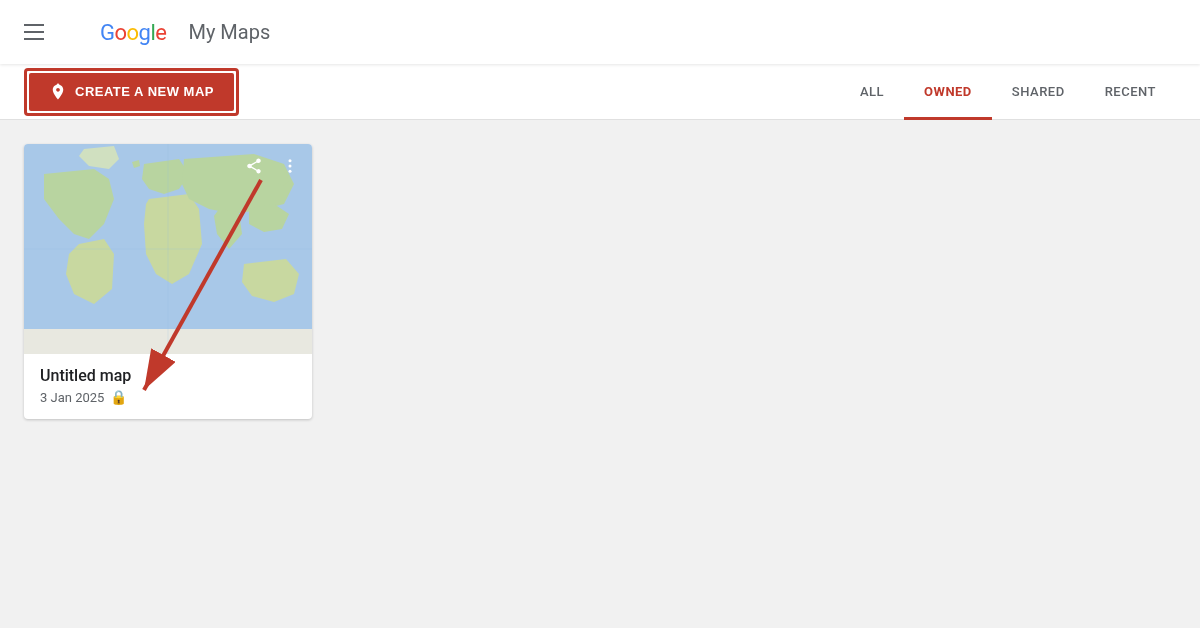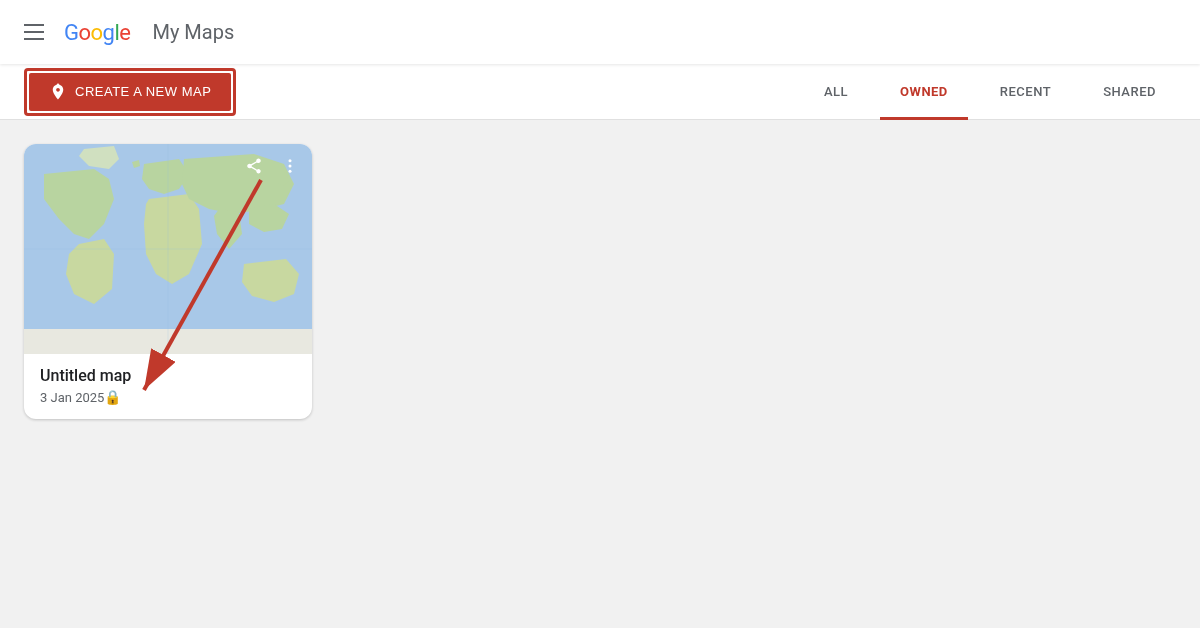--- a/index.html
+++ b/index.html
@@ -14,20 +14,21 @@
     
     .header {
       background: #fff;
       height: 64px;
       display: flex;
       align-items: center;
       padding: 0 16px;
       box-shadow: 0 1px 3px rgba(0,0,0,0.1);
       position: relative;
       z-index: 10;
+      gap: 36px;
     }
     .hamburger {
       display: flex;
       flex-direction: column;
       gap: 5px;
       cursor: pointer;
       padding: 8px;
       margin-right: 12px;
     }
     .hamburger span {
@@ -73,35 +74,35 @@
       padding: 2px;
       position: relative;
     }
     .create-btn {
       background: #c0392b;
       color: #fff;
       border: none;
       border-radius: 2px;
       padding: 10px 20px;
       font-size: 13px;
-      font-weight: 400;
+      font-weight: 700;
       letter-spacing: 0.5px;
       cursor: pointer;
       display: flex;
       align-items: center;
       gap: 8px;
       text-transform: uppercase;
     }
 
     
     .tab-nav {
       display: flex;
       align-items: center;
       margin-left: auto;
-      gap: 12px;
+      gap: 0;
     }
     .tab-item {
       padding: 0 20px;
       height: 56px;
       display: flex;
       align-items: center;
       font-size: 13px;
       font-weight: 500;
       color: #5f6368;
       cursor: pointer;
@@ -131,21 +132,21 @@
       flex-wrap: wrap;
       align-content: flex-start;
       gap: 16px;
       height: calc(628px - 64px - 56px);
       position: relative;
     }
 
     
     .map-card {
       background: #fff;
-      border-radius: 12px;
+      border-radius: 4px;
       box-shadow: 0 1px 3px rgba(0,0,0,0.2);
       width: 288px;
       overflow: hidden;
       cursor: pointer;
       position: relative;
     }
     .map-thumbnail {
       width: 288px;
       height: 210px;
       position: relative;
@@ -181,20 +182,21 @@
       font-size: 16px;
       font-weight: 500;
       color: #202124;
       margin-bottom: 4px;
     }
     .map-card-meta {
       font-size: 13px;
       color: #5f6368;
       display: flex;
       align-items: center;
+      gap: 6px;
     }
     .lock-icon {
       font-size: 14px;
       color: #5f6368;
     }
 
     
     .arrow-annotation {
       position: absolute;
       top: 0;
@@ -230,22 +232,22 @@
         <path d="M12 2C8.13 2 5 5.13 5 9c0 5.25 7 13 7 13s7-7.75 7-13c0-3.87-3.13-7-7-7zm0 9.5c-1.38 0-2.5-1.12-2.5-2.5S10.62 6.5 12 6.5s2.5 1.12 2.5 2.5S13.38 11.5 12 11.5z"></path>
         <path d="M10 3 L12 0 L14 3" fill="white"></path>
       </svg>
       <span>CREATE A NEW MAP</span>
     </button>
   </div>
 
   <nav class="tab-nav">
     <div class="tab-item">ALL</div>
     <div class="tab-item active">OWNED</div>
+    <div class="tab-item">SHARED</div>
     <div class="tab-item">RECENT</div>
-    <div class="tab-item">SHARED</div>
   </nav>
 </div>
 
 <div class="main-content">
 
   <div class="map-card">
     <div class="map-thumbnail">
       
       <svg class="map-svg-bg" viewBox="0 0 288 210" xmlns="http://www.w3.org/2000/svg">
 

